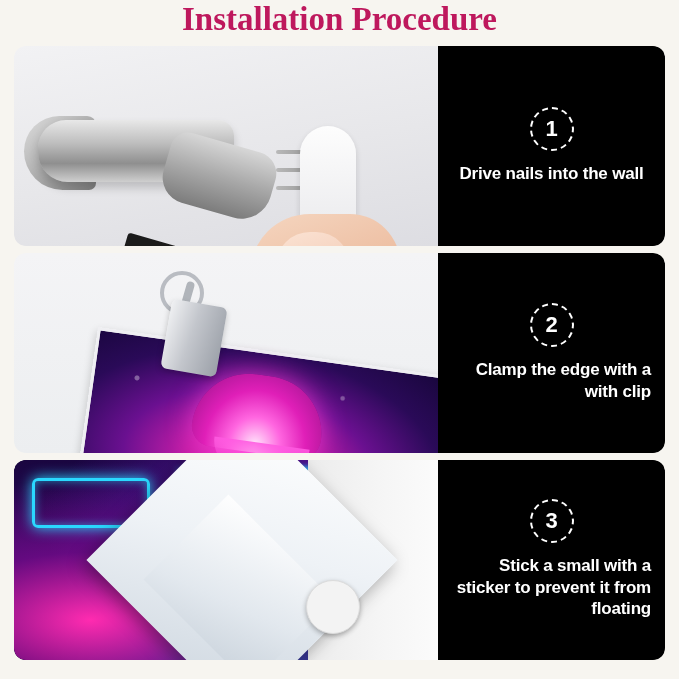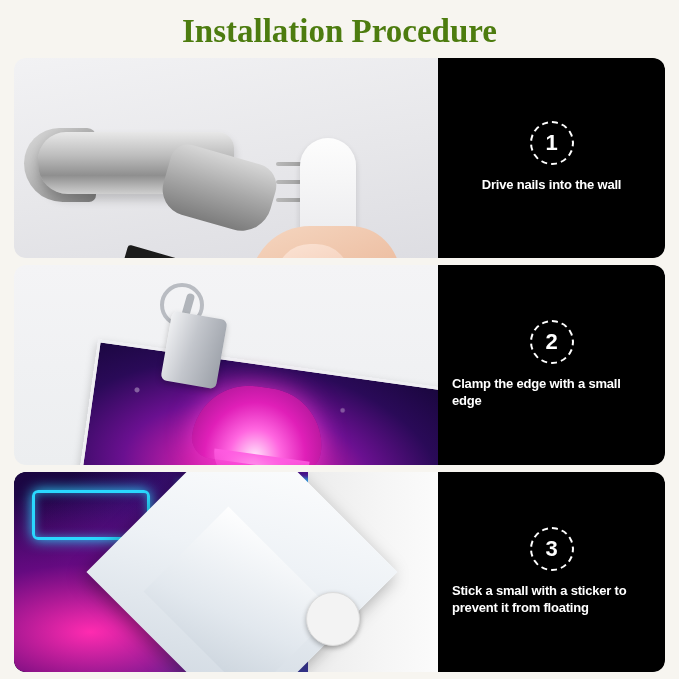--- a/index.html
+++ b/index.html
@@ -18,23 +18,23 @@
     width: 679px;
     height: 679px;
     background: #f7f5f0;
     box-sizing: border-box;
   }
   .title {
     text-align: center;
     font-family: "Liberation Serif", serif;
     font-weight: bold;
     font-size: 33px;
-    color: #4d7c0f;
+    color: #be185d;
     letter-spacing: 0px;
-    padding-top: 12px;
+    padding-top: 0;
     padding-bottom: 6px;
     line-height: 1.2;
   }
   .steps {
     padding: 0 14px;
     display: flex;
     flex-direction: column;
     gap: 7px;
   }
   .step-row {
@@ -69,22 +69,22 @@
     border: 2px dashed #ffffff;
     display: flex;
     align-items: center;
     justify-content: center;
     font-size: 22px;
     font-weight: bold;
     font-family: "Liberation Sans", sans-serif;
     margin-bottom: 12px;
   }
   .step-text {
-    text-align: left;
-    font-size: 13px;
+    text-align: right;
+    font-size: 17px;
     font-weight: bold;
     line-height: 1.28;
     letter-spacing: -0.2px;
     padding: 0 4px;
   }
 
   
   .p1 {
     background: linear-gradient(170deg, #f2f2f4 0%, #e7e7ea 55%, #dddde2 100%);
   }
@@ -305,21 +305,21 @@
       <div class="photo p2">
         <div class="tapestry"></div>
         <div class="jelly-bell"></div>
         <div class="jelly-tent"></div>
         <div class="clip-lever"></div>
         <div class="ring"></div>
         <div class="clip-body"></div>
       </div>
       <div class="panel">
         <div class="step-num">2</div>
-        <div class="step-text">Clamp the edge with a small edge</div>
+        <div class="step-text">Clamp the edge with a with clip</div>
       </div>
     </div>
 
     <div class="step-row">
       <div class="photo p3">
         <div class="art"></div>
         <div class="neon-strip"></div>
         <div class="neon-frame"></div>
         <div class="white-wall"></div>
         <div class="cloth"></div>

